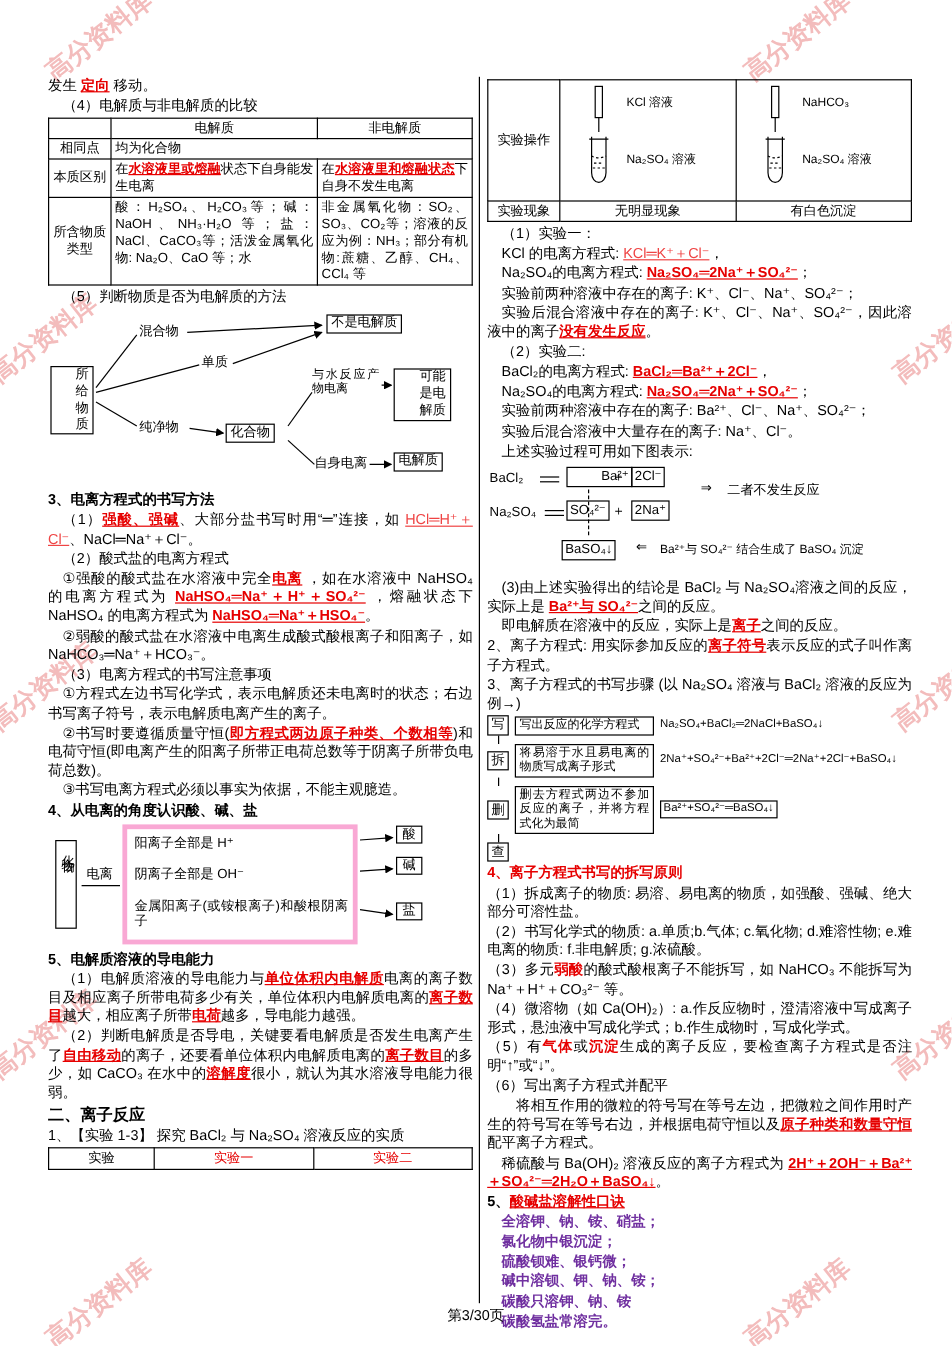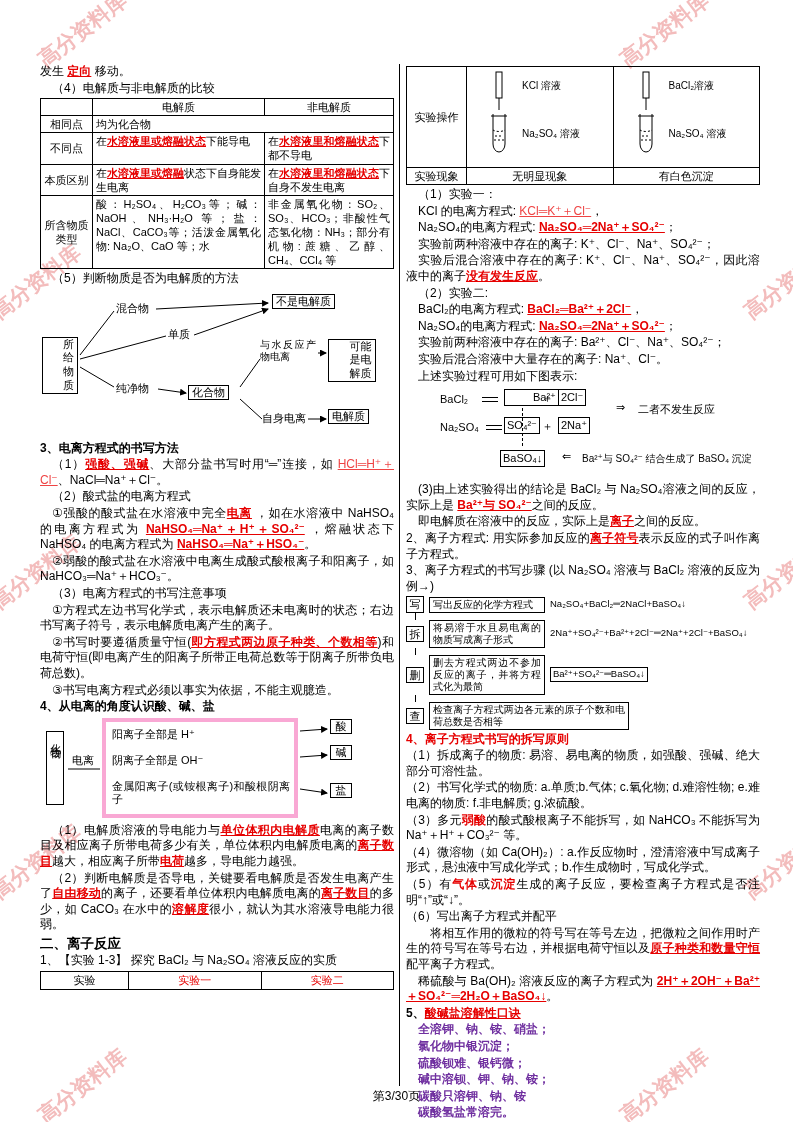--- a/index.html
+++ b/index.html
@@ -49,21 +49,21 @@
   .rsl { width:22px; text-align:center; }
   
   .f3 { margin:2px 0; }
   .step-row { display:flex; align-items:center; gap:5px; margin:0; }
   .skey { border:1px solid #000; width:18px; text-align:center; font-size:11px; flex:0 0 auto; }
   .sdesc { border:1px solid #000; padding:1px 3px; font-size:10px; line-height:1.2; flex:0 0 auto; width:116px; }
   .sf { font-size:9.5px; white-space:nowrap; }
   .sf.fboxed { border:1px solid #000; padding:0 2px; }
   .sarr { width:1px; height:7px; background:#000; margin-left:9px; }
   
-  .d1 { height:94px; font-size:11px;margin-left:32px; }
+  .d1 { height:94px; font-size:11px; }
   .d1 span { position:absolute; white-space:nowrap; font-size:11px; }
   .dbox { position:absolute; border:1px solid #000; padding:0 2px; font-size:11px; white-space:nowrap; }
   .deq { position:absolute; width:16px; height:5px; border-top:1px solid #000; border-bottom:1px solid #000; }
   .vdash { position:absolute; width:0; border-left:1px dashed #000; }
   .bigarr { font-size:13px; }
   .sm10 { font-size:10px !important; }
   
   .tube { position:relative; height:98px; }
   .tube svg { position:absolute; left:10px; top:2px; }
   .tl { position:absolute; left:52px; font-size:10px; white-space:nowrap; }
@@ -100,33 +100,28 @@
         <tr>
           <td class="lbl"></td>
           <td class="ctr" style="width:172px;">电解质</td>
           <td class="ctr">非电解质</td>
         </tr>
         <tr>
           <td class="lbl">相同点</td>
           <td colspan="2">均为化合物</td>
         </tr>
         <tr>
-          <td class="lbl">不同点</td>
-          <td><span>在</span><span class="rbu">水溶液里或熔融状态</span><span>下能导电</span></td>
-          <td><span>在</span><span class="rbu">水溶液里和熔融状态</span><span>下都不导电</span></td>
-        </tr>
-        <tr>
           <td class="lbl">本质区别</td>
           <td><span>在</span><span class="rbu">水溶液里或熔融</span><span>状态下自身能发生电离</span></td>
           <td><span>在</span><span class="rbu">水溶液里和熔融状态</span><span>下自身不发生电离</span></td>
         </tr>
         <tr>
           <td class="lbl">所含物质类型</td>
           <td>酸：H₂SO₄、H₂CO₃等；碱：NaOH、NH₃·H₂O 等；盐：NaCl、CaCO₃等；活泼金属氧化物: Na₂O、CaO 等；水</td>
-          <td>非金属氧化物：SO₂、SO₃、HCO₃；非酸性气态氢化物：NH₃；部分有机物:蔗糖、乙醇、CH₄、CCl₄ 等</td>
+          <td>非金属氧化物：SO₂、SO₃、CO₂等；溶液的反应为例：NH₃；部分有机物:蔗糖、乙醇、CH₄、CCl₄ 等</td>
         </tr>
       </tbody>
     </table>
 
     <p class="para ind">（5）判断物质是否为电解质的方法</p>
 
     <div class="f1">
       <svg class="fsvg" width="354" height="150">
         <defs>
           <marker id="ah1" markerWidth="7" markerHeight="7" refX="6" refY="3.5" orient="auto">
@@ -188,20 +183,21 @@
       <div class="cond-box" style="left:62px;top:1px;width:196px;height:100px;">
         <div class="cond" style="top:6px;">阳离子全部是 H⁺</div>
         <div class="cond" style="top:32px;">阴离子全部是 OH⁻</div>
         <div class="cond" style="top:58px;">金属阳离子(或铵根离子)和酸根阴离子</div>
       </div>
       <div class="fbox rsl" style="left:290px;top:2px;">酸</div>
       <div class="fbox rsl" style="left:290px;top:28px;">碱</div>
       <div class="fbox rsl" style="left:290px;top:66px;">盐</div>
     </div>
 
+    <p class="para b">5、电解质溶液的导电能力</p>
     <p class="para ind"><span>（1）电解质溶液的导电能力与</span><span class="rbu">单位体积内电解质</span><span>电离的离子数目及相应离子所带电荷多少有关，单位体积内电解质电离的</span><span class="rbu">离子数目</span><span>越大，相应离子所带</span><span class="rbu">电荷</span><span>越多，导电能力越强。</span></p>
     <p class="para ind"><span>（2）判断电解质是否导电，关键要看电解质是否发生电离产生了</span><span class="rbu">自由移动</span><span>的离子，还要看单位体积内电解质电离的</span><span class="rbu">离子数目</span><span>的多少，如 CaCO₃ 在水中的</span><span class="rbu">溶解度</span><span>很小，就认为其水溶液导电能力很弱。</span></p>
     <p class="para sec-h">二、离子反应</p>
     <p class="para">1、【实验 1-3】 探究 BaCl₂ 与 Na₂SO₄ 溶液反应的实质</p>
 
     <table class="tbl t2">
       <tbody>
         <tr>
           <td style="width:88px;">实验</td>
           <td class="red">实验一</td>
@@ -241,21 +237,21 @@
                 <g stroke="#000" fill="none">
                   <rect x="16" y="2" width="6" height="26"></rect>
                   <line x1="19" y1="28" x2="19" y2="40"></line>
                   <line x1="11" y1="46" x2="27" y2="46"></line>
                   <path d="M13,44 v30 a6,8 0 0 0 12,0 v-30"></path>
                   <path d="M13,60 c3,2 9,2 12,0" stroke-dasharray="2,2"></path>
                   <line x1="15" y1="66" x2="23" y2="66" stroke-dasharray="2,2"></line>
                   <line x1="14" y1="70" x2="24" y2="70" stroke-dasharray="2,2"></line>
                 </g>
               </svg>
-              <span class="tl top">BaCl₂溶液</span>
+              <span class="tl top">NaHCO₃</span>
               <span class="tl bot">Na₂SO₄ 溶液</span>
             </div>
           </td>
         </tr>
         <tr>
           <td class="lbl">实验现象</td>
           <td class="obs">无明显现象</td>
           <td class="obs">有白色沉淀</td>
         </tr>
       </tbody>
@@ -311,21 +307,20 @@
       </div>
       <div class="sarr"></div>
       <div class="step-row">
         <div class="skey">删</div>
         <div class="sdesc">删去方程式两边不参加反应的离子，并将方程式化为最简</div>
         <div class="sf fboxed">Ba²⁺+SO₄²⁻═BaSO₄↓</div>
       </div>
       <div class="sarr"></div>
       <div class="step-row">
         <div class="skey">查</div>
-        <div class="sdesc" style="width:200px;">检查离子方程式两边各元素的原子个数和电荷总数是否相等</div>
         <div class="sf"></div>
       </div>
     </div>
 
     <p class="para rb">4、离子方程式书写的拆写原则</p>
     <p class="para">（1）拆成离子的物质: 易溶、易电离的物质，如强酸、强碱、绝大部分可溶性盐。</p>
     <p class="para">（2）书写化学式的物质: a.单质;b.气体; c.氧化物; d.难溶性物; e.难电离的物质: f.非电解质; g.浓硫酸。</p>
     <p class="para"><span>（3）多元</span><span class="rb">弱酸</span><span>的酸式酸根离子不能拆写，如 NaHCO₃ 不能拆写为 Na⁺＋H⁺＋CO₃²⁻ 等。</span></p>
     <p class="para">（4）微溶物（如 Ca(OH)₂）: a.作反应物时，澄清溶液中写成离子形式，悬浊液中写成化学式；b.作生成物时，写成化学式。</p>
     <p class="para"><span>（5）有</span><span class="rb">气体</span><span>或</span><span class="rb">沉淀</span><span>生成的离子反应，要检查离子方程式是否注明“↑”或“↓”。</span></p>

